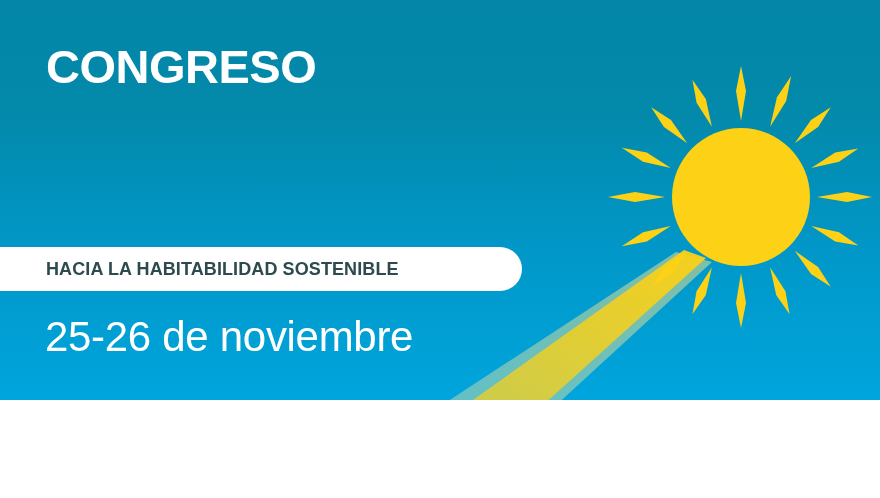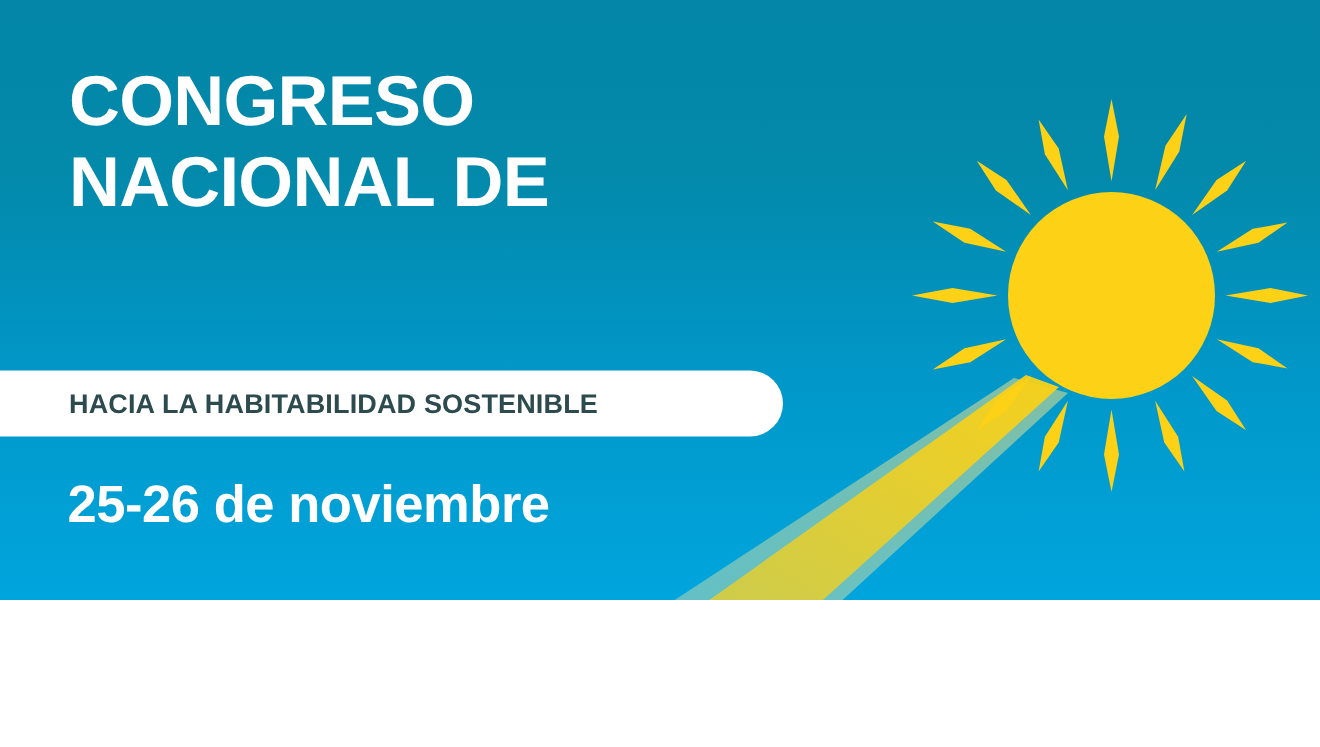--- a/index.html
+++ b/index.html
@@ -75,23 +75,23 @@
     letter-spacing: 0.1px;
     color: #2d4b4e;
     white-space: nowrap;
   }
 
   
   .date {
     position: absolute;
     left: 45px;
     top: 313px;
-    font-size: 35px;
+    font-size: 42px;
     line-height: 48px;
-    font-weight: bold;
+    font-weight: normal;
     color: #ffffff;
     letter-spacing: -0.3px;
     white-space: nowrap;
   }
 
   
   .venue {
     position: absolute;
     left: 46px;
     top: 383px;
@@ -211,21 +211,20 @@
       <path d="M700,478 C706,463 742,450 778,456 C806,461 818,474 812,487
                C806,500 772,508 740,503 C712,499 696,489 700,478 Z" fill="url(#ringGrad)"></path>
       <circle cx="752" cy="494" r="38" fill="url(#planetGrad)"></circle>
       <path d="M714,490 C730,503 768,510 796,500 C806,496 811,491 812,487
                C806,500 772,508 740,503 C726,501 717,496 714,490 Z" fill="url(#ringGrad)"></path>
     </g>
   </svg>
 
   <div class="headline">
     <span class="hl-line">CONGRESO</span>
-    <span class="hl-line">NACIONAL DE</span>
   </div>
 
   <div class="pill">
     <span class="pill-text">HACIA LA HABITABILIDAD SOSTENIBLE</span>
   </div>
 
   <div class="date">25-26 de noviembre</div>
 
 
 </div>

